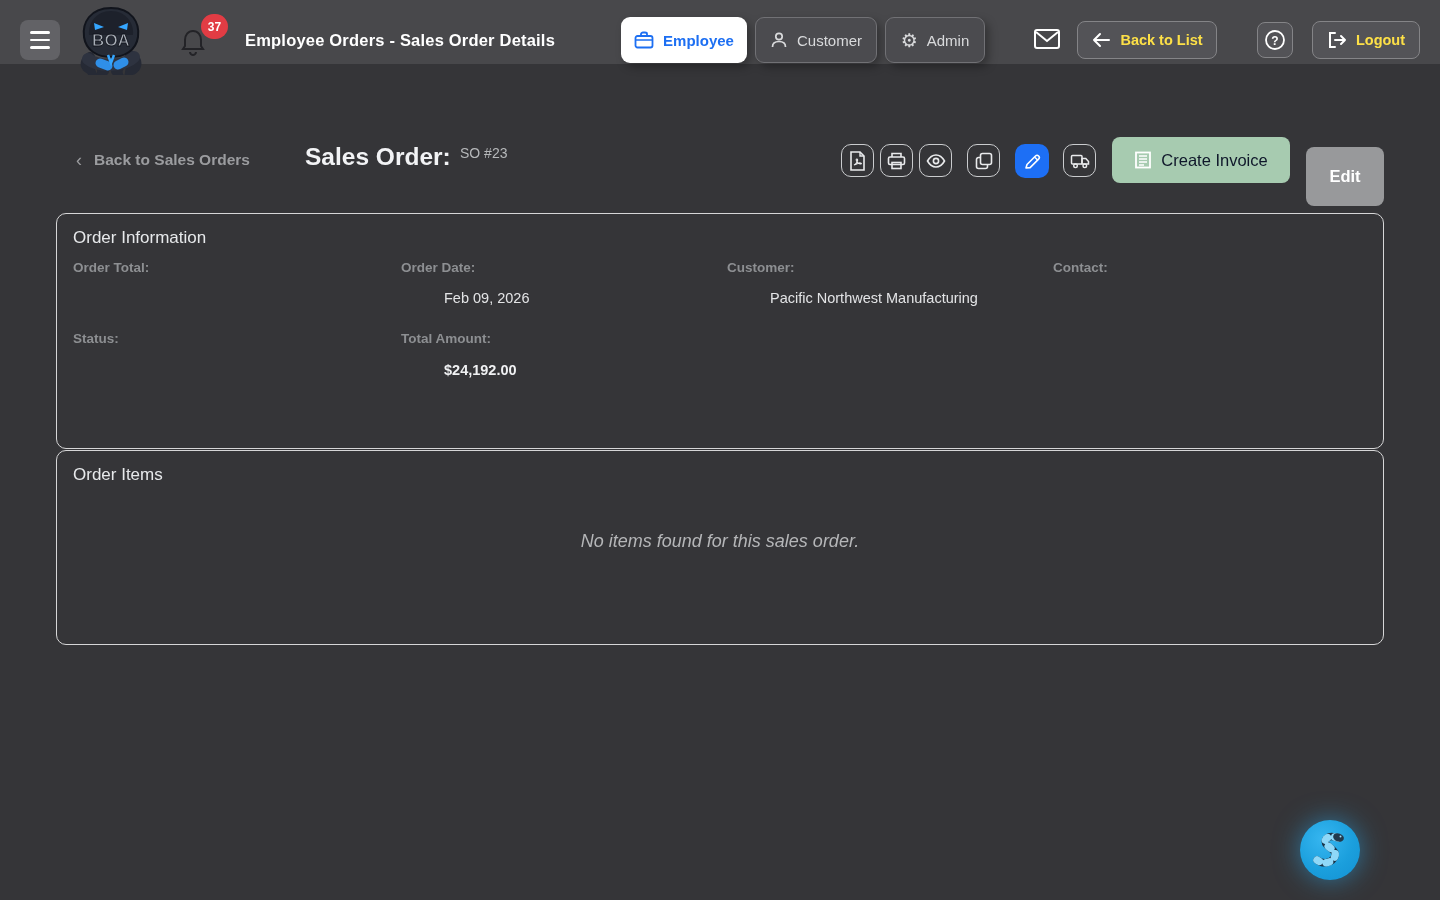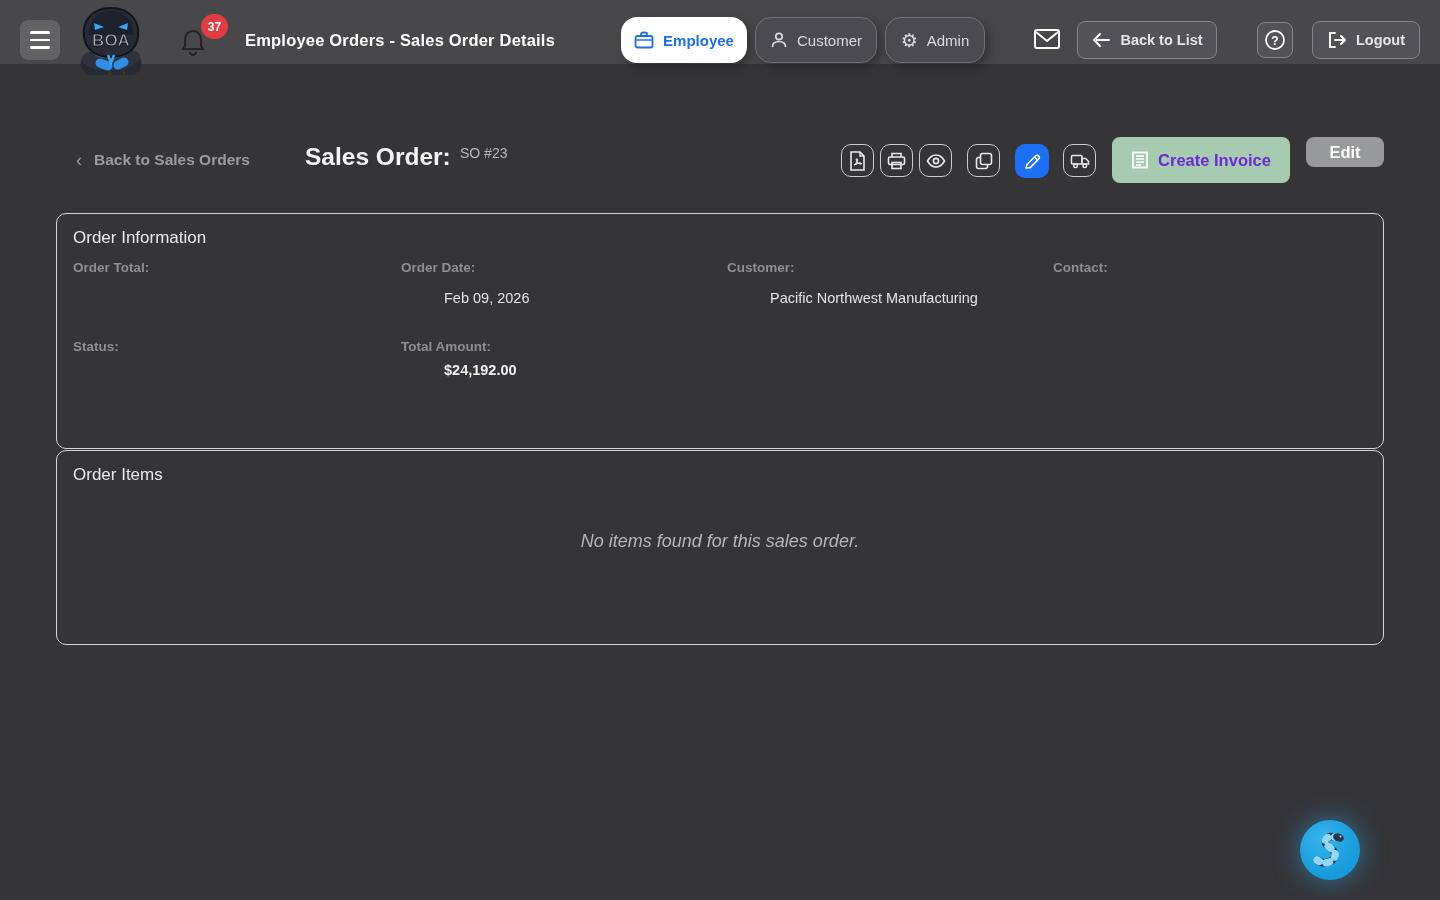--- a/index.html
+++ b/index.html
@@ -36,37 +36,37 @@
     position:absolute; left:245px; top:0; height:80px; display:flex; align-items:center;
     font-size:16.5px; font-weight:bold; color:#ffffff; letter-spacing:.2px;
   }
 
   .tab-group {
     position:absolute; left:621px; top:17px; height:46px; display:flex; gap:8px;
     filter:drop-shadow(4px 4px 4px rgba(0,0,0,0.30));
   }
   .tab {
     height:46px; display:flex; align-items:center; justify-content:center; gap:9px;
-    border-radius:16px; font-size:15px; cursor:pointer;
+    border-radius:9px; font-size:15px; cursor:pointer;
     border:1px solid #717175; background:#4b4b4f; color:#d9dadc;
   }
   .tab.active {
     background:#ffffff; border:none; color:#1d6ff2; font-weight:bold;
   }
   .tab-employee { width:126px; }
   .tab-customer { width:122px; }
   .tab-admin    { width:100px; }
   .tab .gear-glyph { font-size:19px; line-height:1; color:#d9dadc; }
 
   .mail-btn { position:absolute; left:1033px; top:27px; width:28px; height:26px; background:none; border:none; cursor:pointer; }
 
   .nav-btn {
     position:absolute; top:21px; height:38px;
     background:#535357; border:1px solid #848487; border-radius:8px;
-    color:#e5e5e5; font-weight:bold; font-size:14.5px; cursor:pointer;
+    color:#fde047; font-weight:bold; font-size:14.5px; cursor:pointer;
     display:flex; align-items:center; justify-content:center; gap:9px;
     font-family:"Liberation Sans", sans-serif;
   }
   .back-to-list { left:1077px; width:140px; }
   .help-btn { left:1257px; width:36px; height:36px; top:22px; }
   .logout-btn { left:1312px; width:108px; }
 
   
   .back-link {
     position:absolute; left:76px; top:148px; height:24px;
@@ -88,26 +88,26 @@
   .icon-btn {
     position:absolute; top:144px; width:33px; height:33px;
     background:transparent; border:1.5px solid #caccce; border-radius:10px;
     display:flex; align-items:center; justify-content:center; cursor:pointer;
   }
   .icon-btn.blue-fill { background:#1d6ff5; border:none; width:34px; height:34px; }
 
   .create-invoice-btn {
     position:absolute; left:1112px; top:137px; width:178px; height:46px;
     background:#a7cbb0; border:none; border-radius:8px; cursor:pointer;
-    color:#6d28d9; font-weight:bold; font-size:16.5px;
+    color:#0f172a; font-weight:normal; font-size:16.5px;
     display:flex; align-items:center; justify-content:center; gap:9px;
     font-family:"Liberation Sans", sans-serif;
   }
   .edit-btn {
-    position:absolute; left:1306px; top:137px; width:78px; height:30px;
+    position:absolute; left:1306px; top:147px; width:78px; height:59px;
     background:#98999b; border:none; border-radius:8px; cursor:pointer;
     color:#fff; font-weight:bold; font-size:16.5px;
     font-family:"Liberation Sans", sans-serif;
   }
 
   
   .card {
     position:absolute; left:56px; width:1328px;
     border:1px solid #d6d6d7; border-radius:10px; background:transparent;
   }
@@ -115,21 +115,21 @@
   .card-items { top:450px; height:195px; }
   .card-title {
     position:absolute; left:16px; top:14px;
     font-size:17px; font-weight:500; color:#e7e9eb;
   }
   .field-label { position:absolute; font-size:13.5px; font-weight:bold; color:#8d8f92; }
   .field-value { position:absolute; font-size:14.5px; color:#e3e4e6;margin-left:43px; }
   .col-1 { left:16px; }  .col-2 { left:344px; }  .col-3 { left:670px; }  .col-4 { left:996px; }
   .row-1-label { top:46px; }
   .row-1-value { top:76px; }
-  .row-2-label { top:117px;margin-top:8px; }
+  .row-2-label { top:117px; }
   .row-2-value { top:148px; font-weight:bold; color:#f0f1f3; }
 
   .status-badge {
     position:absolute; left:16px; top:145px; width:316px; height:31px;
     background:#e7effb; border-radius:6px;
     display:flex; align-items:center; padding-left:14px;
     font-size:14px; font-weight:bold; color:#c2c6cc; letter-spacing:.4px;
   }
 
   .empty-msg {

